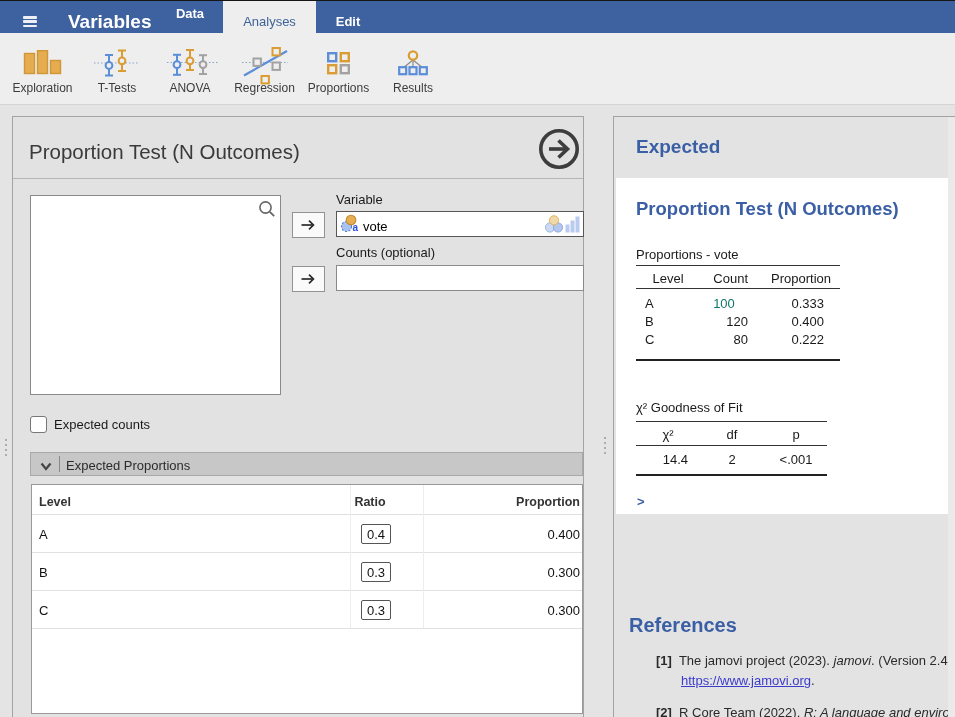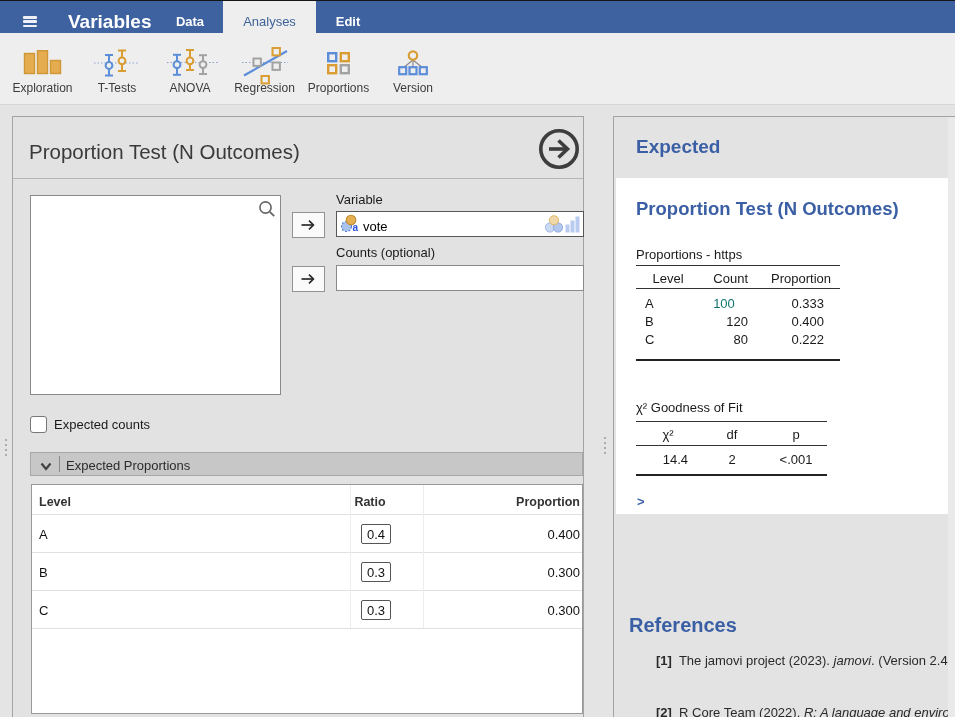--- a/index.html
+++ b/index.html
@@ -14,21 +14,21 @@
 
   <div class="abs" style="left:0;top:1px;width:955px;height:32px;background:#3e619f;"></div>
 
   <div class="abs" style="left:22.5px;top:16px;width:14.5px;height:2.6px;background:#eef0f5;border-radius:1px;"></div>
   <div class="abs" style="left:22.5px;top:20.4px;width:14.5px;height:2.6px;background:#eef0f5;border-radius:1px;"></div>
   <div class="abs" style="left:22.5px;top:24.8px;width:14.5px;height:2.6px;background:#eef0f5;border-radius:1px;"></div>
 
   <div class="abs" style="left:223px;top:1px;width:93px;height:32px;background:#eeeeee;"></div>
 
   <div class="abs" style="left:68px;top:12px;width:80px;text-align:center;font-size:19px;font-weight:bold;color:#fff;line-height:20px;">Variables</div>
-  <div class="abs" style="left:150px;top:12px;width:80px;text-align:center;font-size:13px;font-weight:bold;color:#fff;line-height:20px;">Data</div>
+  <div class="abs" style="left:150px;top:4px;width:80px;text-align:center;font-size:13px;font-weight:bold;color:#fff;line-height:20px;">Data</div>
   <div class="abs" style="left:223px;top:12px;width:93px;text-align:center;font-size:13px;color:#3e6398;line-height:20px;">Analyses</div>
   <div class="abs" style="left:308px;top:12px;width:80px;text-align:center;font-size:13px;font-weight:bold;color:#fff;line-height:20px;">Edit</div>
 
   <div class="abs" style="left:0;top:33px;width:955px;height:72px;background:#eeeeee;border-bottom:1px solid #d5d5d5;"></div>
 
   <svg class="abs" style="left:23px;top:50px;" width="40" height="25" viewBox="0 0 40 25">
     <rect x="1.5" y="3.5" width="10" height="20" fill="#e5ad4f" stroke="#cf9737" stroke-width="1.4"></rect>
     <rect x="14.5" y="0.7" width="10" height="22.8" fill="#e5ad4f" stroke="#cf9737" stroke-width="1.4"></rect>
     <rect x="27.5" y="10.5" width="10" height="13" fill="#e5ad4f" stroke="#cf9737" stroke-width="1.4"></rect>
   </svg>
@@ -95,21 +95,21 @@
     <rect x="3.2" y="17.2" width="7" height="7" fill="#eeeeee" stroke="#5b8dd8" stroke-width="2.2"></rect>
     <rect x="13.5" y="17.2" width="7" height="7" fill="#eeeeee" stroke="#5b8dd8" stroke-width="2.2"></rect>
     <rect x="23.8" y="17.2" width="7" height="7" fill="#eeeeee" stroke="#5b8dd8" stroke-width="2.2"></rect>
   </svg>
 
   <div class="abs" style="left:2px;top:81px;width:81px;text-align:center;font-size:12px;color:#3c3c3c;">Exploration</div>
   <div class="abs" style="left:77px;top:81px;width:80px;text-align:center;font-size:12px;color:#3c3c3c;">T-Tests</div>
   <div class="abs" style="left:150px;top:81px;width:80px;text-align:center;font-size:12px;color:#3c3c3c;">ANOVA</div>
   <div class="abs" style="left:224px;top:81px;width:81px;text-align:center;font-size:12px;color:#3c3c3c;">Regression</div>
   <div class="abs" style="left:298px;top:81px;width:81px;text-align:center;font-size:12px;color:#3c3c3c;">Proportions</div>
-  <div class="abs" style="left:373px;top:81px;width:80px;text-align:center;font-size:12px;color:#3c3c3c;">Version</div>
+  <div class="abs" style="left:373px;top:81px;width:80px;text-align:center;font-size:12px;color:#3c3c3c;">Results</div>
 
   <div class="abs" style="left:12px;top:116px;width:572px;height:601px;background:#e2e2e2;border:1px solid #a3a3a3;border-bottom:none;"></div>
   <div class="abs" style="left:29px;top:140px;width:420px;font-size:20.5px;color:#3a3a3a;">Proportion Test (N Outcomes)</div>
 
   <svg class="abs" style="left:538px;top:128px;" width="42" height="42" viewBox="0 0 42 42">
     <circle cx="21" cy="21" r="18.2" fill="none" stroke="#3d3d3d" stroke-width="3.6"></circle>
     <line x1="11" y1="21" x2="27" y2="21" stroke="#3d3d3d" stroke-width="3.6"></line>
     <path d="M 20.5 12.5 L 29.5 21 L 20.5 29.5" fill="none" stroke="#3d3d3d" stroke-width="3.6" stroke-linejoin="miter"></path>
   </svg>
   <div class="abs" style="left:13px;top:178px;width:570px;height:1px;background:#b5b5b5;"></div>
@@ -185,21 +185,21 @@
   <div class="abs" style="left:5px;top:439px;width:2px;height:2px;border-radius:50%;background:#9a9a9a;"></div>
   <div class="abs" style="left:5px;top:444px;width:2px;height:2px;border-radius:50%;background:#9a9a9a;"></div>
   <div class="abs" style="left:5px;top:449px;width:2px;height:2px;border-radius:50%;background:#9a9a9a;"></div>
   <div class="abs" style="left:5px;top:454px;width:2px;height:2px;border-radius:50%;background:#9a9a9a;"></div>
 
   <div class="abs" style="left:613px;top:116px;width:342px;height:601px;background:#e3e3e3;border-left:1px solid #a3a3a3;border-top:1px solid #a3a3a3;"></div>
   <div class="abs" style="left:636px;top:136px;font-size:19px;font-weight:bold;color:#3a5fa5;">Expected</div>
   <div class="abs" style="left:616px;top:178px;width:332px;height:336px;background:#fff;"></div>
   <div class="abs" style="left:636px;top:198px;font-size:18.5px;font-weight:bold;color:#3a5fa5;">Proportion Test (N Outcomes)</div>
 
-  <div class="abs" style="left:636px;top:247px;font-size:13px;color:#1a1a1a;">Proportions - https</div>
+  <div class="abs" style="left:636px;top:247px;font-size:13px;color:#1a1a1a;">Proportions - vote</div>
   <div class="abs" style="left:636px;top:265px;width:204px;height:1px;background:#333;"></div>
   <div class="abs" style="left:648px;top:271px;width:40px;text-align:center;font-size:13px;color:#1a1a1a;">Level</div>
   <div class="abs" style="left:700px;top:271px;width:48px;text-align:right;font-size:13px;color:#1a1a1a;">Count</div>
   <div class="abs" style="left:756px;top:271px;width:75px;text-align:right;font-size:13px;color:#1a1a1a;">Proportion</div>
   <div class="abs" style="left:636px;top:288px;width:204px;height:1px;background:#333;"></div>
   <div class="abs" style="left:645px;top:296px;font-size:13px;color:#1a1a1a;">A</div>
   <div class="abs" style="left:700px;top:296px;width:48px;text-align:center;font-size:13px;color:#0f766e;">100</div>
   <div class="abs" style="left:748px;top:296px;width:76px;text-align:right;font-size:13px;color:#1a1a1a;">0.333</div>
   <div class="abs" style="left:645px;top:314px;font-size:13px;color:#1a1a1a;">B</div>
   <div class="abs" style="left:700px;top:314px;width:48px;text-align:right;font-size:13px;color:#1a1a1a;">120</div>
@@ -217,20 +217,21 @@
   <div class="abs" style="left:636px;top:445px;width:191px;height:1px;background:#333;"></div>
   <div class="abs" style="left:648px;top:452px;width:40px;text-align:right;font-size:13px;color:#1a1a1a;">14.4</div>
   <div class="abs" style="left:712px;top:452px;width:40px;text-align:center;font-size:13px;color:#1a1a1a;">2</div>
   <div class="abs" style="left:776px;top:452px;width:40px;text-align:center;font-size:13px;color:#1a1a1a;">&lt;.001</div>
   <div class="abs" style="left:636px;top:474px;width:191px;height:2px;background:#222;"></div>
   <div class="abs" style="left:637px;top:494px;font-size:13px;font-weight:bold;color:#3a5fa5;">&gt;</div>
 
   <div class="abs" style="left:629px;top:614px;font-size:20px;font-weight:bold;color:#3a5fa5;">References</div>
   <div class="abs" style="left:656px;top:651px;width:292px;overflow:hidden;height:64px;">
     <div style="font-size:13px;color:#2a2a2a;line-height:20px;white-space:nowrap;"><b>[1]</b>&nbsp; The jamovi project (2023). <i>jamovi</i>. (Version 2.4.11)</div>
+    <div style="font-size:13px;color:#2a2a2a;line-height:20px;margin-left:25px;"><span style="color:#3b3bcc;text-decoration:underline;">https://www.jamovi.org</span>.</div>
   </div>
   <div class="abs" style="left:656px;top:703px;width:292px;overflow:hidden;height:14px;">
     <div style="font-size:13px;color:#2a2a2a;line-height:20px;white-space:nowrap;"><b>[2]</b>&nbsp; R Core Team (2022). <i>R: A language and environment</i></div>
   </div>
 
   <div class="abs" style="left:948px;top:117px;width:7px;height:600px;background:#eaeaea;"></div>
 
   <div class="abs" style="left:604px;top:437px;width:2px;height:2px;border-radius:50%;background:#9a9a9a;"></div>
   <div class="abs" style="left:604px;top:442px;width:2px;height:2px;border-radius:50%;background:#9a9a9a;"></div>
   <div class="abs" style="left:604px;top:447px;width:2px;height:2px;border-radius:50%;background:#9a9a9a;"></div>

